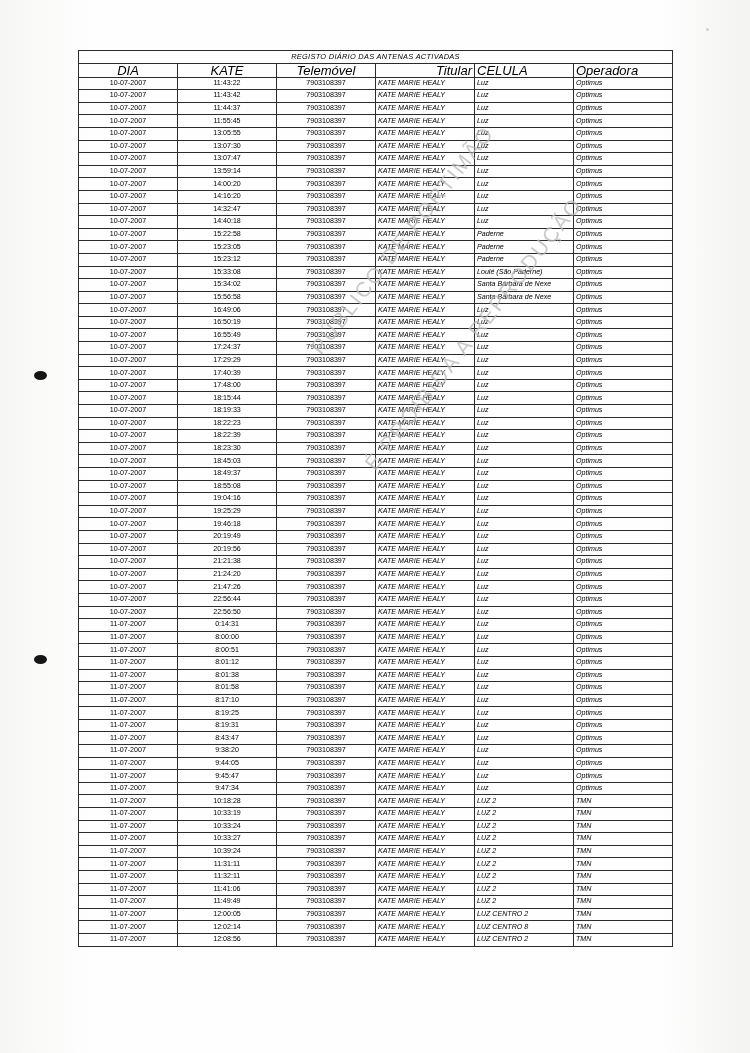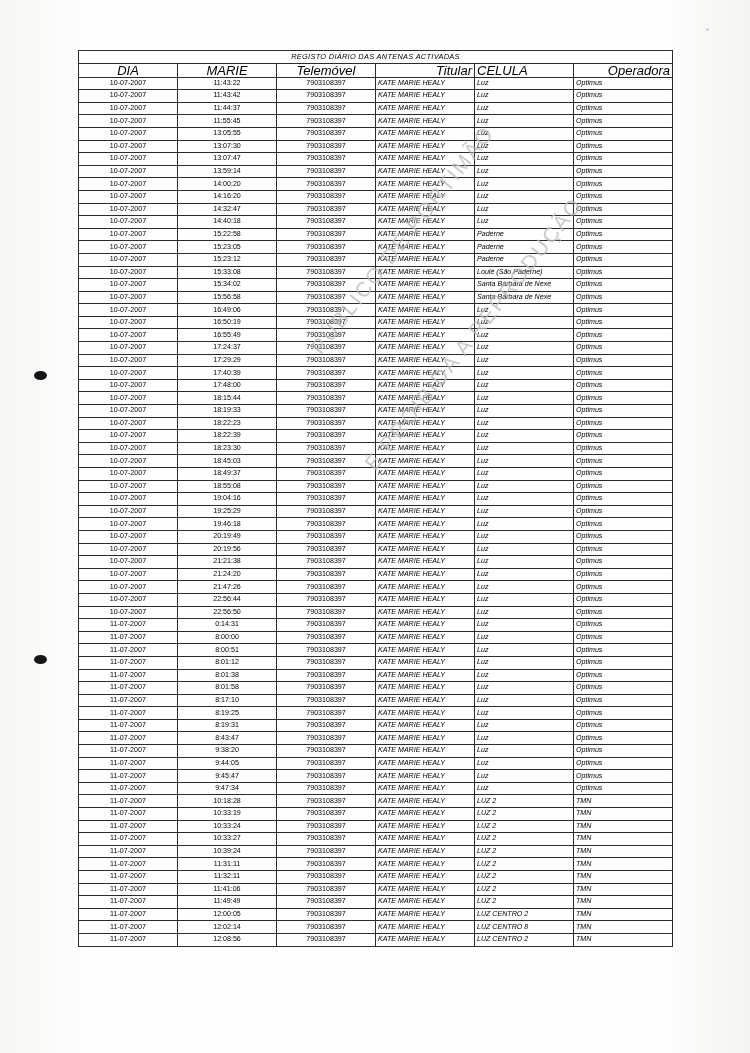--- a/index.html
+++ b/index.html
@@ -135,25 +135,25 @@
   </div>
 
   <div class="doc">
     <table class="reg">
       <tbody>
         <tr class="title-row">
           <td colspan="6">REGISTO DIÁRIO DAS ANTENAS ACTIVADAS</td>
         </tr>
         <tr class="head-row">
           <td class="c-dia">DIA</td>
-          <td class="c-hora">MARIE</td>
+          <td class="c-hora">KATE</td>
           <td class="c-tel">Telemóvel</td>
           <td class="c-tit" style="text-align:right;">Titular</td>
           <td class="c-cel" style="text-align:left;">CELULA</td>
-          <td class="c-op" style="text-align:right;">Operadora</td>
+          <td class="c-op" style="text-align:left;">Operadora</td>
         </tr>
       <tr>
             <td class="c-dia">10-07-2007</td>
             <td class="c-hora">11:43:22</td>
             <td class="c-tel">7903108397</td>
             <td class="c-tit">KATE MARIE HEALY</td>
             <td class="c-cel">Luz</td>
             <td class="c-op">Optimus</td>
           </tr>
           <tr>

